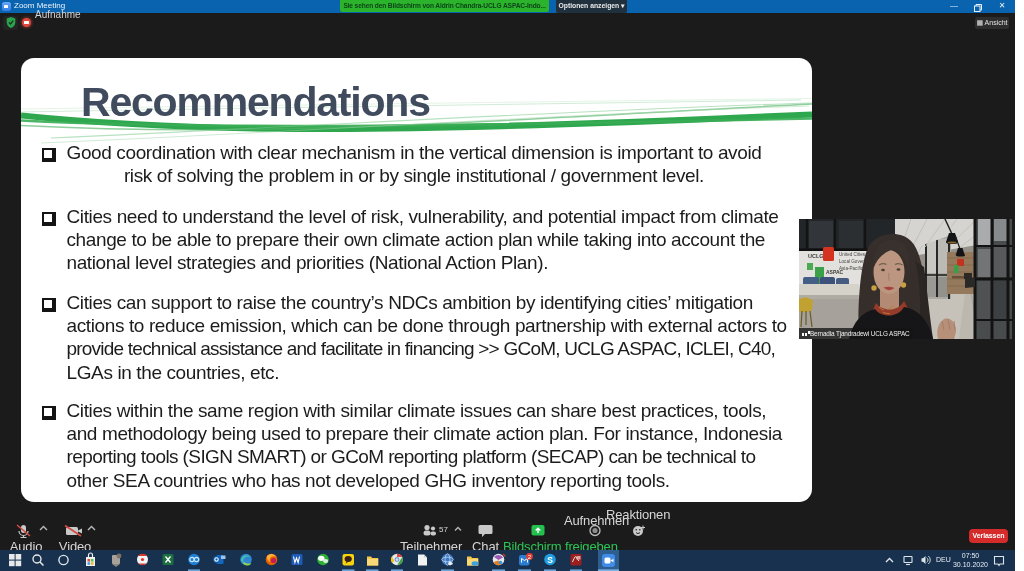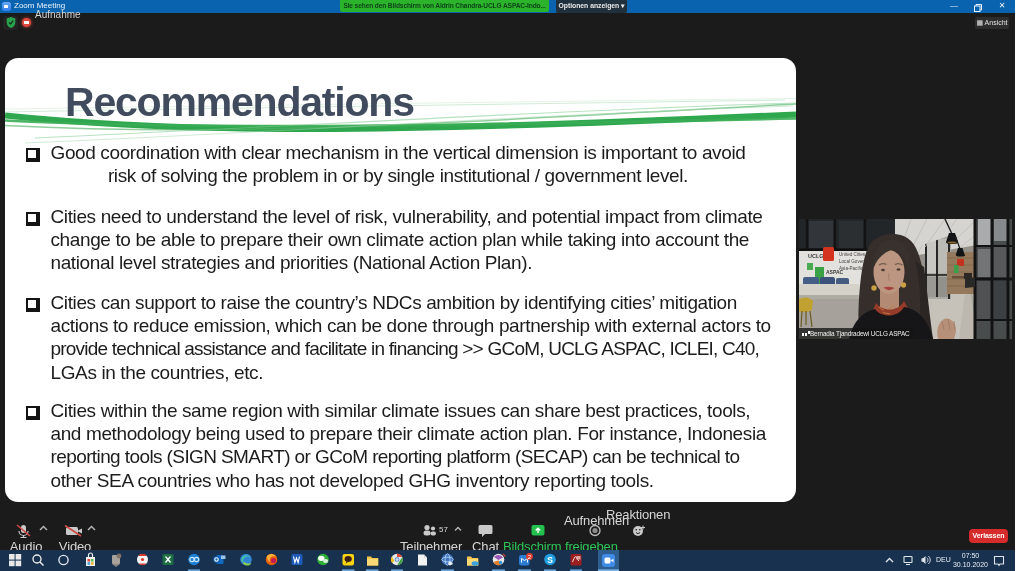--- a/index.html
+++ b/index.html
@@ -24,21 +24,21 @@
 
 
 #shieldwrap { left:3px; top:16px; width:15px; height:14px; background:#242424; border-radius:3px; }
 #recdot { left:22px; top:17.5px; width:9px; height:9px; border-radius:50%; background:#e0473d; box-shadow:0 0 3px 1px rgba(224,80,60,.45); }
 #recdot:before { content:""; position:absolute; left:2px; top:3.5px; width:5px; height:2.5px; background:#fff; border-radius:0.5px; }
 #auftext { left:35px; top:9px; height:12px; line-height:12px; color:#d4d4d4; font-size:10px; }
 #ansicht { left:975px; top:17px; width:34px; height:12px; background:#2d2d2d; border-radius:2px;
   color:#e2e2e2; font-size:7px; line-height:12px; text-align:center; white-space:nowrap; }
 
 
-#slide { left:5px; top:57.5px; width:791px; height:444.5px; background:#fff; overflow:hidden;border-radius:13px; }
+#slide { left:21px; top:57.5px; width:791px; height:444.5px; background:#fff; overflow:hidden;border-radius:13px; }
 #stitle { left:60px; top:21.5px; font-size:41px; font-weight:bold; color:#404b5e; letter-spacing:-1.2px; }
 .bl { position:absolute; left:45.5px; color:#1c1c1c; font-size:19px; letter-spacing:-0.38px; line-height:23.4px; white-space:nowrap; }
 .bq { position:absolute; left:21px; width:14px; height:14.5px; border-top:2px solid #141414; border-left:2px solid #141414;
   border-right:4px solid #141414; border-bottom:4.4px solid #141414; }
 
 
 #video { left:799px; top:219px; width:213px; height:120px; background:#555; overflow:hidden; }
 #vtag { left:0; bottom:0; height:11px; background:rgba(20,20,20,.78); color:#efefef; font-size:6.4px;
   line-height:11px; padding:0 3px 0 11px; letter-spacing:-0.15px; }
 #vtag:before { content:""; position:absolute; left:3px; bottom:3px; width:2px; height:3px; background:#fff; box-shadow:3px 0 0 0 #fff, 6px -2px 0 0 #fff; }

